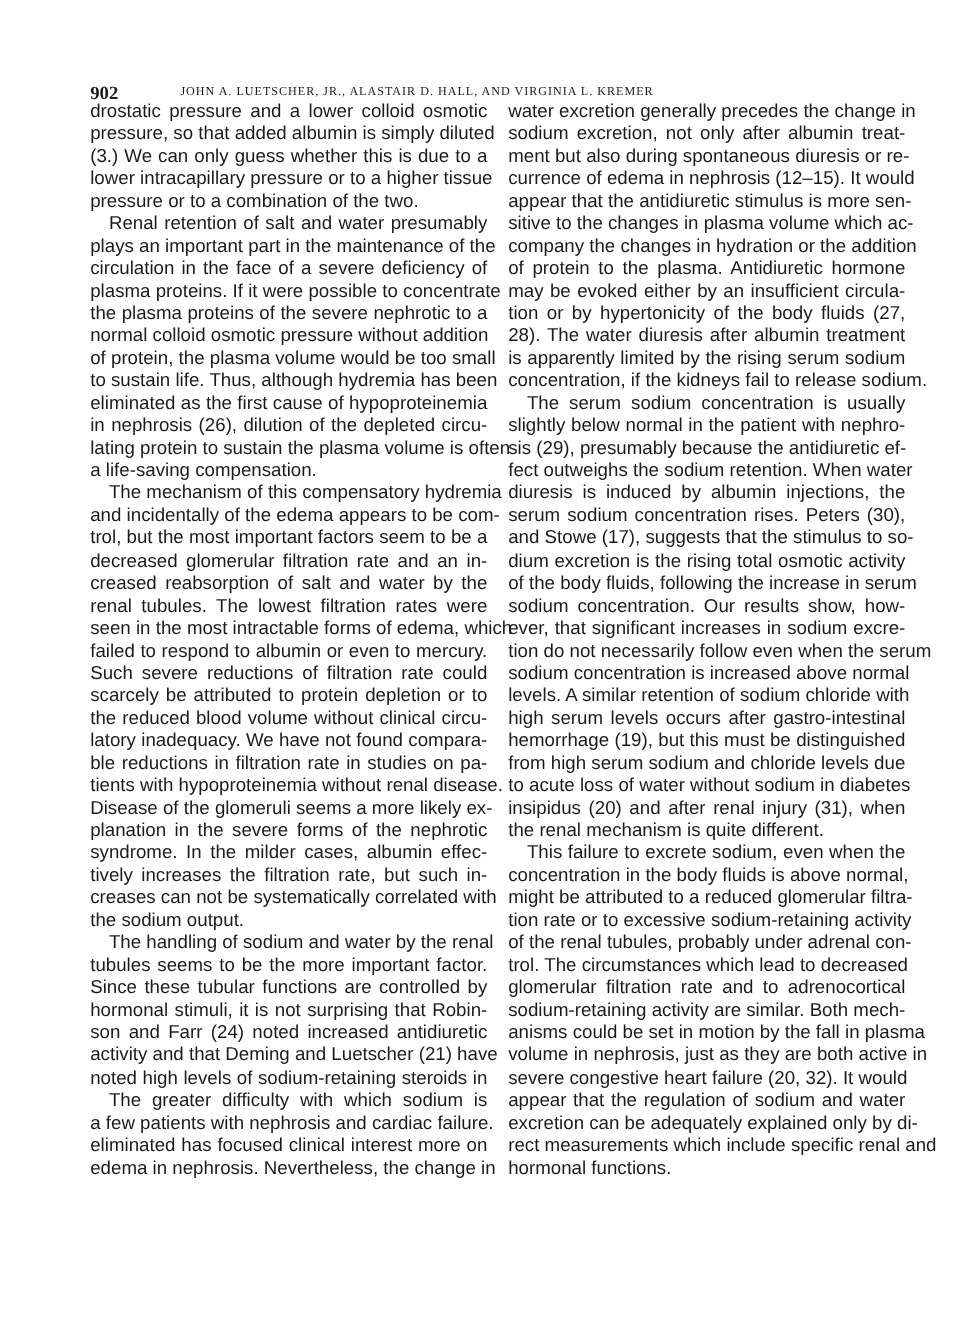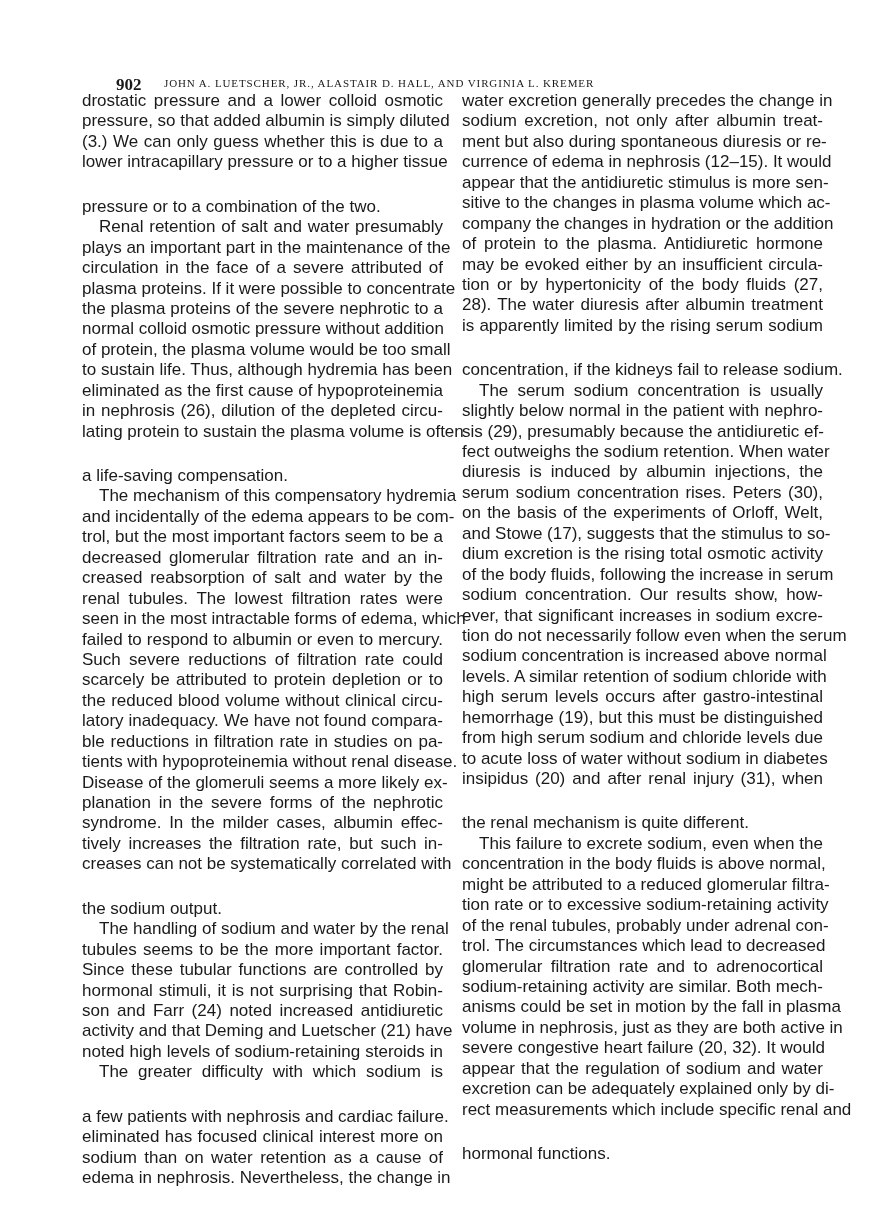--- a/index.html
+++ b/index.html
@@ -2,54 +2,54 @@
 <html><head>
   <meta charset="utf-8">
   <style>
     html, body { margin: 0; padding: 0; background: #ffffff; }
     body { width: 880px; height: 1209px; position: relative; overflow: hidden; color: #1a1a1a; }
     .page { position: absolute; left: 0; top: 0; width: 880px; height: 1209px; }
     .running-head {
       position: absolute; left: 82px; top: 75px; width: 742px; height: 20px;
       font-family: "Liberation Serif", "DejaVu Serif", serif;
     }
-    .page-number { position: absolute; left: 0; top: 0; font-size: 17px; font-weight: bold; letter-spacing: 0px; margin-left: 34px; }
+    .page-number { position: absolute; left: 0; top: 0; font-size: 17px; font-weight: bold; letter-spacing: 0px; }
     .authors { position: absolute; left: 82px; top: 2px; font-size: 11px; letter-spacing: 0.9px; font-variant: small-caps; }
     .column {
       position: absolute; top: 91px; width: 361px;
       font-family: Liberation Sans, sans-serif;
       font-size: 17px; line-height: 20.45px;
     }
     .col-left { left: 82px; }
     .col-right { left: 462px; }
     .line {
       display: block; white-space: nowrap; height: 20.45px;
       text-align: justify; text-align-last: justify;
     }
-    .line.last { text-align-last: left; margin-top: 24px; }
+    .line.last { text-align-last: left; }
     .line.indent { padding-left: 17px; }
   </style>
 </head>
 <body>
 
 <div class="page">
   <div class="running-head">
     <span class="page-number">902</span>
     <span class="authors">JOHN A. LUETSCHER, JR., ALASTAIR D. HALL, AND VIRGINIA L. KREMER</span>
   </div>
 
   <div class="column col-left" id="col-left">
       <span class="line">drostatic pressure and a lower colloid osmotic</span>
       <span class="line">pressure, so that added albumin is simply diluted</span>
       <span class="line">(3.)  We can only guess whether this is due to a</span>
       <span class="line">lower intracapillary pressure or to a higher tissue</span>
       <span class="line last">pressure or to a combination of the two.</span>
       <span class="line indent">Renal retention of salt and water presumably</span>
       <span class="line">plays an important part in the maintenance of the</span>
-      <span class="line">circulation in the face of a severe attributed of</span>
+      <span class="line">circulation in the face of a severe deficiency of</span>
       <span class="line">plasma proteins.  If it were possible to concentrate</span>
       <span class="line">the plasma proteins of the severe nephrotic to a</span>
       <span class="line">normal colloid osmotic pressure without addition</span>
       <span class="line">of protein, the plasma volume would be too small</span>
       <span class="line">to sustain life.  Thus, although hydremia has been</span>
       <span class="line">eliminated as the first cause of hypoproteinemia</span>
       <span class="line">in nephrosis (26), dilution of the depleted circu-</span>
       <span class="line">lating protein to sustain the plasma volume is often</span>
       <span class="line last">a life-saving compensation.</span>
       <span class="line indent">The mechanism of this compensatory hydremia</span>
@@ -75,21 +75,20 @@
       <span class="line indent">The handling of sodium and water by the renal</span>
       <span class="line">tubules seems to be the more important factor.</span>
       <span class="line">Since these tubular functions are controlled by</span>
       <span class="line">hormonal stimuli, it is not surprising that Robin-</span>
       <span class="line">son and Farr (24) noted increased antidiuretic</span>
       <span class="line">activity and that Deming and Luetscher (21) have</span>
       <span class="line">noted high levels of sodium-retaining steroids in</span>
       <span class="line indent">The greater difficulty with which sodium is</span>
       <span class="line last">a few patients with nephrosis and cardiac failure.</span>
       <span class="line">eliminated has focused clinical interest more on</span>
-      <span class="line">sodium than on water retention as a cause of</span>
       <span class="line">edema in nephrosis.  Nevertheless, the change in</span>
     </div>
   <div class="column col-right" id="col-right">
       <span class="line">water excretion generally precedes the change in</span>
       <span class="line">sodium excretion, not only after albumin treat-</span>
       <span class="line">ment but also during spontaneous diuresis or re-</span>
       <span class="line">currence of edema in nephrosis (12–15).  It would</span>
       <span class="line">appear that the antidiuretic stimulus is more sen-</span>
       <span class="line">sitive to the changes in plasma volume which ac-</span>
       <span class="line">company the changes in hydration or the addition</span>
@@ -98,21 +97,20 @@
       <span class="line">tion or by hypertonicity of the body fluids (27,</span>
       <span class="line">28).  The water diuresis after albumin treatment</span>
       <span class="line">is apparently limited by the rising serum sodium</span>
       <span class="line last">concentration, if the kidneys fail to release sodium.</span>
       <span class="line indent">The serum sodium concentration is usually</span>
       <span class="line">slightly below normal in the patient with nephro-</span>
       <span class="line">sis (29), presumably because the antidiuretic ef-</span>
       <span class="line">fect outweighs the sodium retention.  When water</span>
       <span class="line">diuresis is induced by albumin injections, the</span>
       <span class="line">serum sodium concentration rises.  Peters (30),</span>
-      <span class="line">on the basis of the experiments of Orloff, Welt,</span>
       <span class="line">and Stowe (17), suggests that the stimulus to so-</span>
       <span class="line">dium excretion is the rising total osmotic activity</span>
       <span class="line">of the body fluids, following the increase in serum</span>
       <span class="line">sodium concentration.  Our results show, how-</span>
       <span class="line">ever, that significant increases in sodium excre-</span>
       <span class="line">tion do not necessarily follow even when the serum</span>
       <span class="line">sodium concentration is increased above normal</span>
       <span class="line">levels.  A similar retention of sodium chloride with</span>
       <span class="line">high serum levels occurs after gastro-intestinal</span>
       <span class="line">hemorrhage (19), but this must be distinguished</span>

